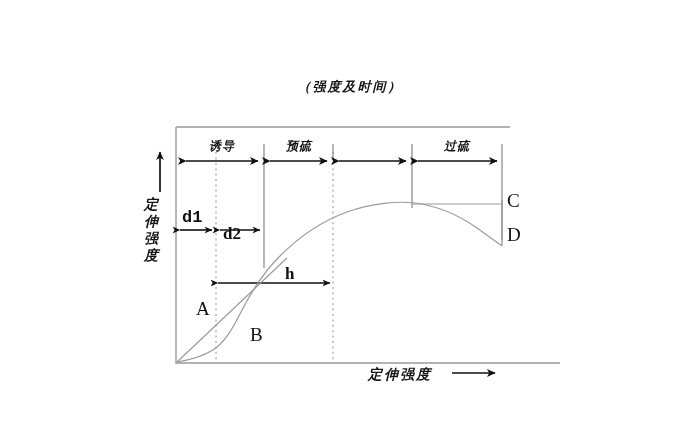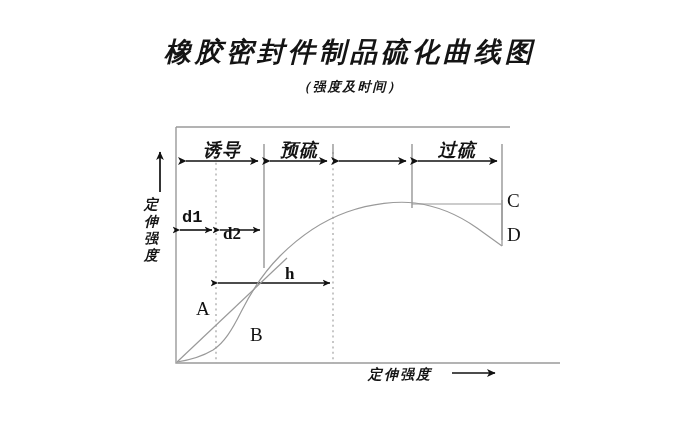--- a/index.html
+++ b/index.html
@@ -75,21 +75,21 @@
     font-weight: 700;
     font-size: 14px;
     letter-spacing: 2px;
     color: #141414;
     font-style: italic;
   }
   .phase-label {
     position: absolute;
     font-family: "DejaVu Sans", "Liberation Sans", sans-serif;
     font-weight: 700;
-    font-size: 18px;
+    font-size: 12px;
     letter-spacing: 1px;
     color: #141414;
     text-align: center;
     font-style: italic;
     white-space: nowrap;
   }
   .ann {
     position: absolute;
     font-family: "Liberation Serif", "DejaVu Serif", serif;
     font-weight: 700;
@@ -103,21 +103,20 @@
     font-weight: 400;
     font-size: 19px;
     color: #111111;
   }
 </style>
 </head>
 <body>
 
 <div id="root">
 
-  <div class="title">橡胶密封件制品硫化曲线图</div>
   <div class="subtitle">（强度及时间）</div>
 
   <svg class="plot" viewBox="0 0 700 429" width="700" height="429">
     <defs>
       <marker id="ah" markerWidth="9" markerHeight="9" refX="8" refY="4.5" orient="auto" markerUnits="userSpaceOnUse">
         <path d="M0,0.6 L8.6,4.5 L0,8.4 L2.2,4.5 Z" fill="#111111"></path>
       </marker>
       <marker id="ahs" markerWidth="8" markerHeight="8" refX="7.4" refY="4" orient="auto" markerUnits="userSpaceOnUse">
         <path d="M0,0.6 L7.6,4 L0,7.4 L2,4 Z" fill="#111111"></path>
       </marker>

